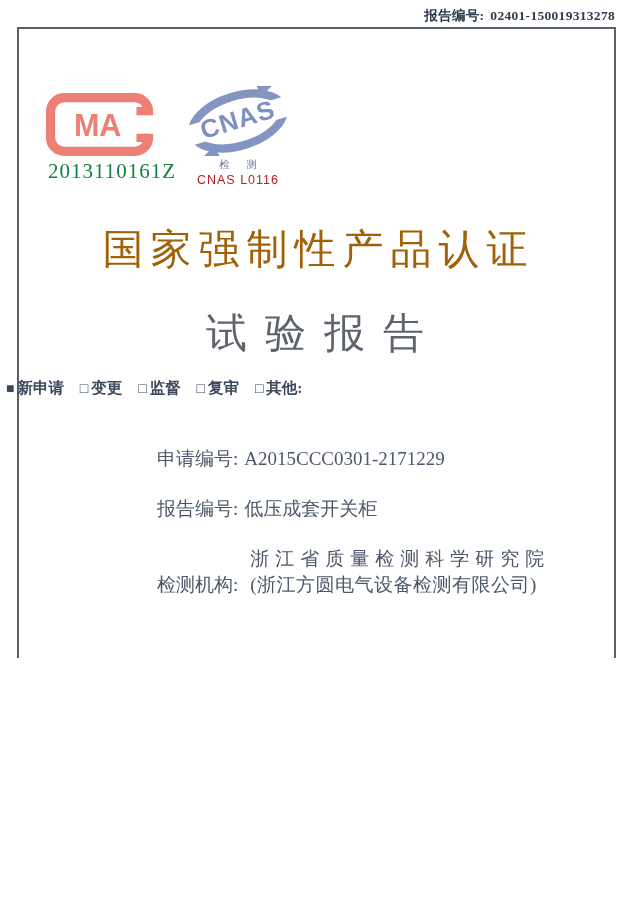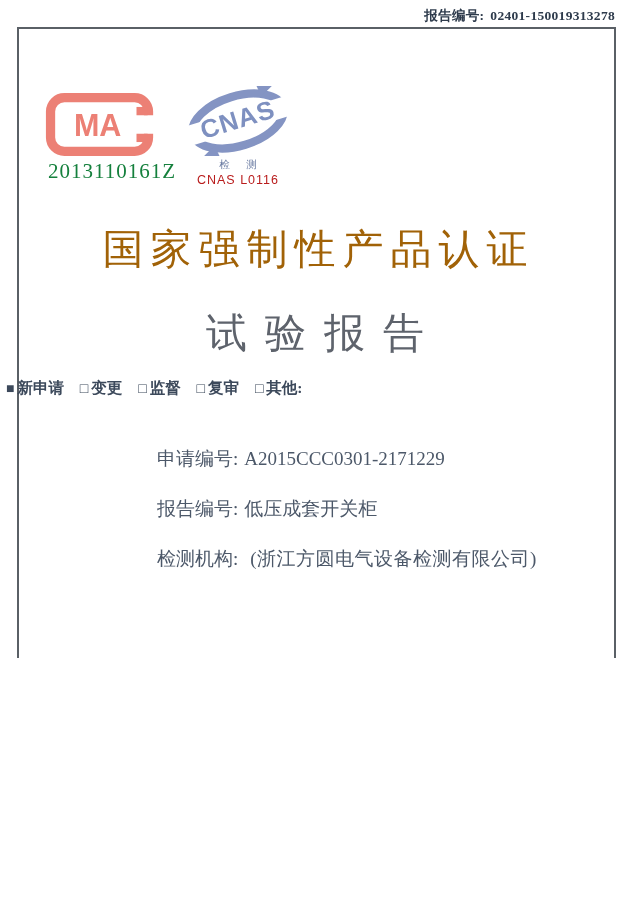--- a/index.html
+++ b/index.html
@@ -145,20 +145,21 @@
       <span class="flabel">申请编号:</span>
       <span class="fvalue">A2015CCC0301-2171229</span>
     </div>
     <div class="field-row">
       <span class="flabel">报告编号:</span>
       <span class="fvalue">低压成套开关柜</span>
     </div>
     <div class="field-row">
       <span class="flabel">检测机构:</span>
       <span class="fvalue-block">
+        <span class="line1">浙江省质量检测科学研究院</span>
         <span class="line2">(浙江方圆电气设备检测有限公司)</span>
       </span>
     </div>
   </div>
 
   <div class="cqc-block">
     <svg width="108" height="88" viewBox="0 0 116 94">
       <defs>
         <clipPath id="cqcclip">
             <ellipse cx="58" cy="47" rx="55" ry="41"></ellipse>

